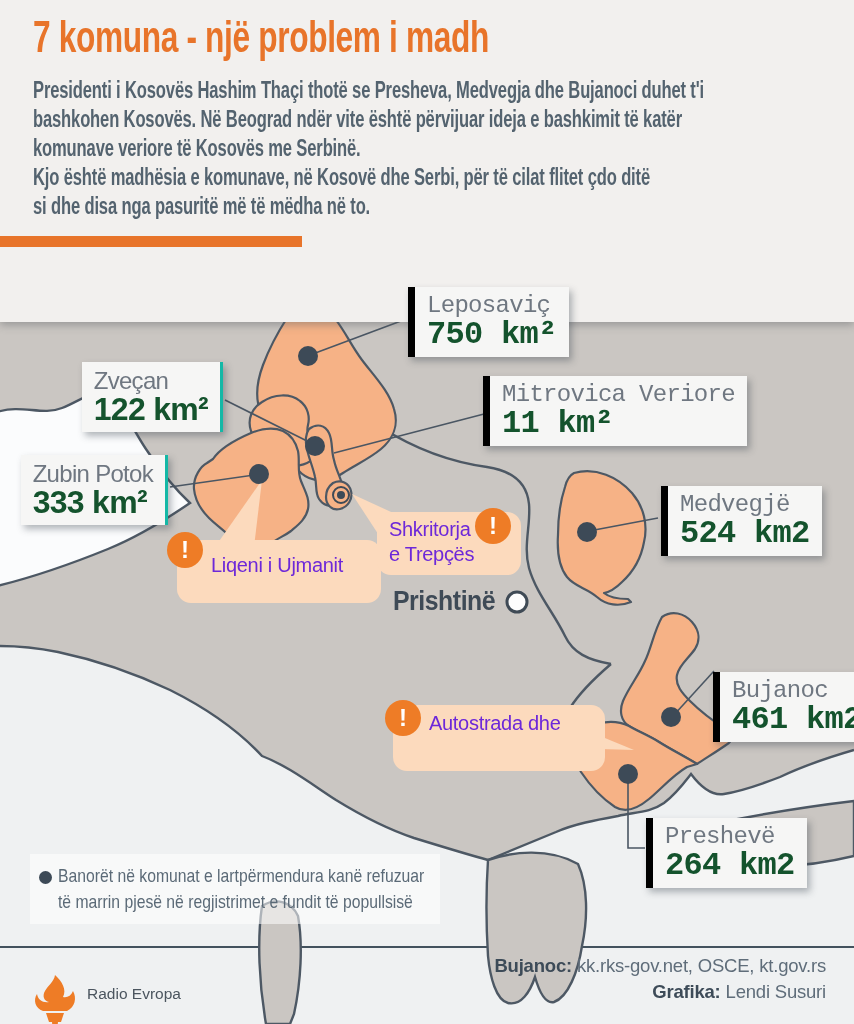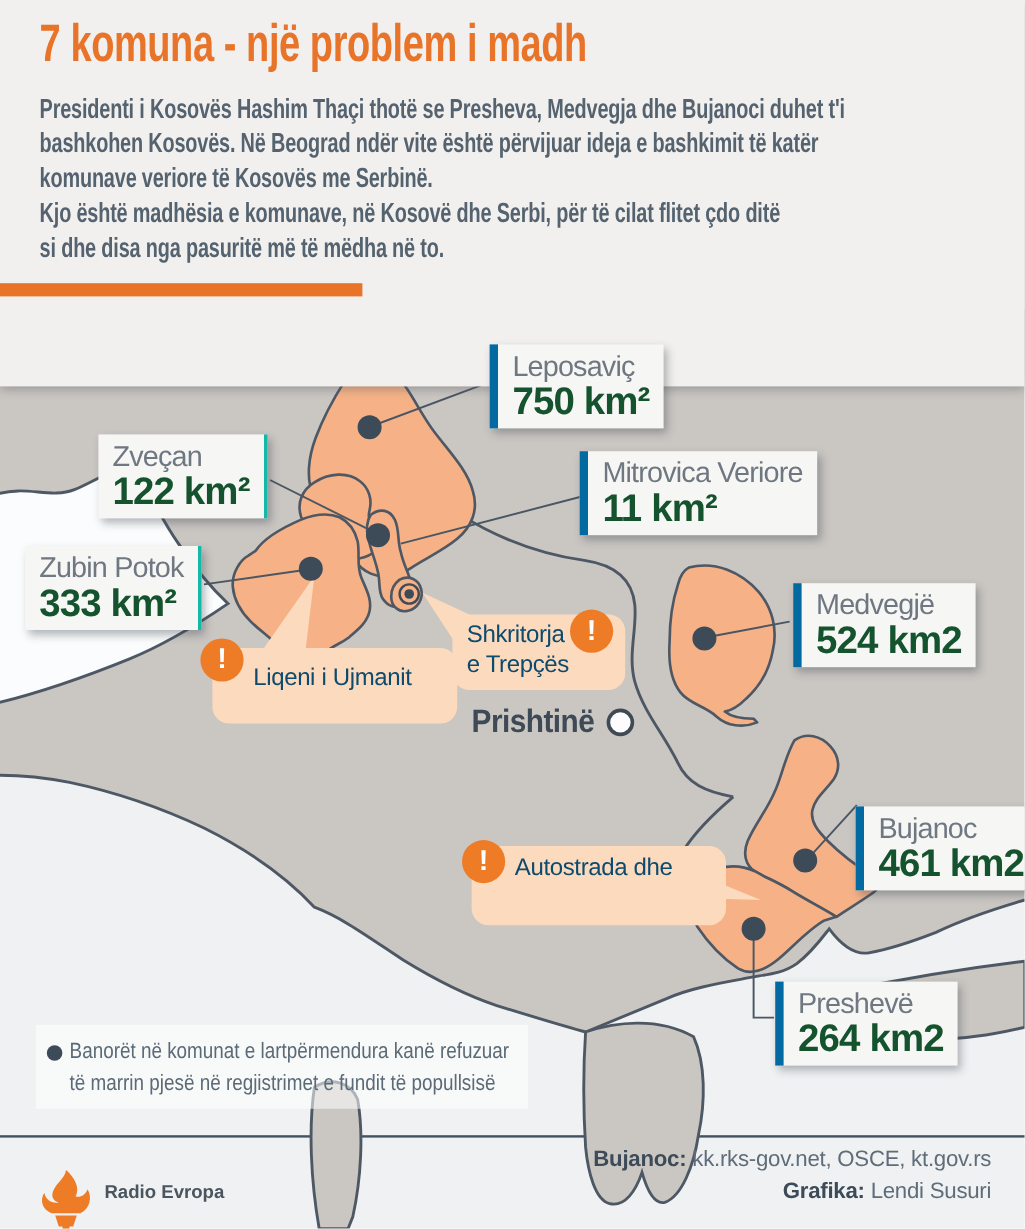--- a/index.html
+++ b/index.html
@@ -34,37 +34,37 @@
   }
   
   .separator { position:absolute; left:0; top:946px; width:854px; height:2px; background:#43525e; z-index:1; }
   .credits {
     position:absolute; right:28px; top:953px; text-align:right;
     font-size:18.5px; line-height:26px; color:#5f6d7a; z-index:4;
     letter-spacing:-0.2px;
   }
   .credits b { color:#3d4b58; }
   .logo { position:absolute; left:32px; top:950px; display:flex; align-items:center; gap:9px; z-index:4; }
-  .logo-text div { font-size:15.5px; font-weight:bold; color:#4b555f; line-height:18px;margin-top:35px; }
+  .logo-text div { font-size:15.5px; font-weight:normal; color:#4b555f; line-height:18px;margin-top:35px; }
   
   .map-svg { position:absolute; left:0; top:0; z-index:2; pointer-events:none; }
   
   .label-box {
     position:absolute; z-index:5; background:#f6f6f5;
     padding:5px 12px 7px 12px; white-space:nowrap;
     box-shadow:3px 4px 7px rgba(55,65,75,.38);
   }
-  .bar-left  { border-left:7px solid #0369a1; }
+  .bar-left  { border-left:7px solid #000000;font-family:Liberation Mono, monospace; }
   .bar-right { border-right:3px solid #14b8a6; text-align:left; }
   .label-name { font-size:24px; line-height:27px; color:#6f7781; letter-spacing:-0.7px; }
   .label-area { font-size:32px; line-height:31px; font-weight:bold; color:#14532d; letter-spacing:-0.7px; }
   
   .callout {
     position:absolute; z-index:5; background:#fcdabd; border-radius:14px;
-    color:#0c4a6e; letter-spacing:-0.3px;
+    color:#6d28d9; letter-spacing:-0.3px;
   }
   .callout div { font-size:20px; line-height:25px; white-space:nowrap; }
   .warn {
     position:absolute; z-index:6; width:36px; height:36px; border-radius:50%;
     background:#ee7c26; color:#ffffff; font-size:24px; font-weight:bold;
     text-align:center; line-height:35px;
   }
   .capital {
     position:absolute; left:393px; top:586px; z-index:5;
     font-size:27px; font-weight:bold; color:#3e4a56; letter-spacing:-0.5px;

